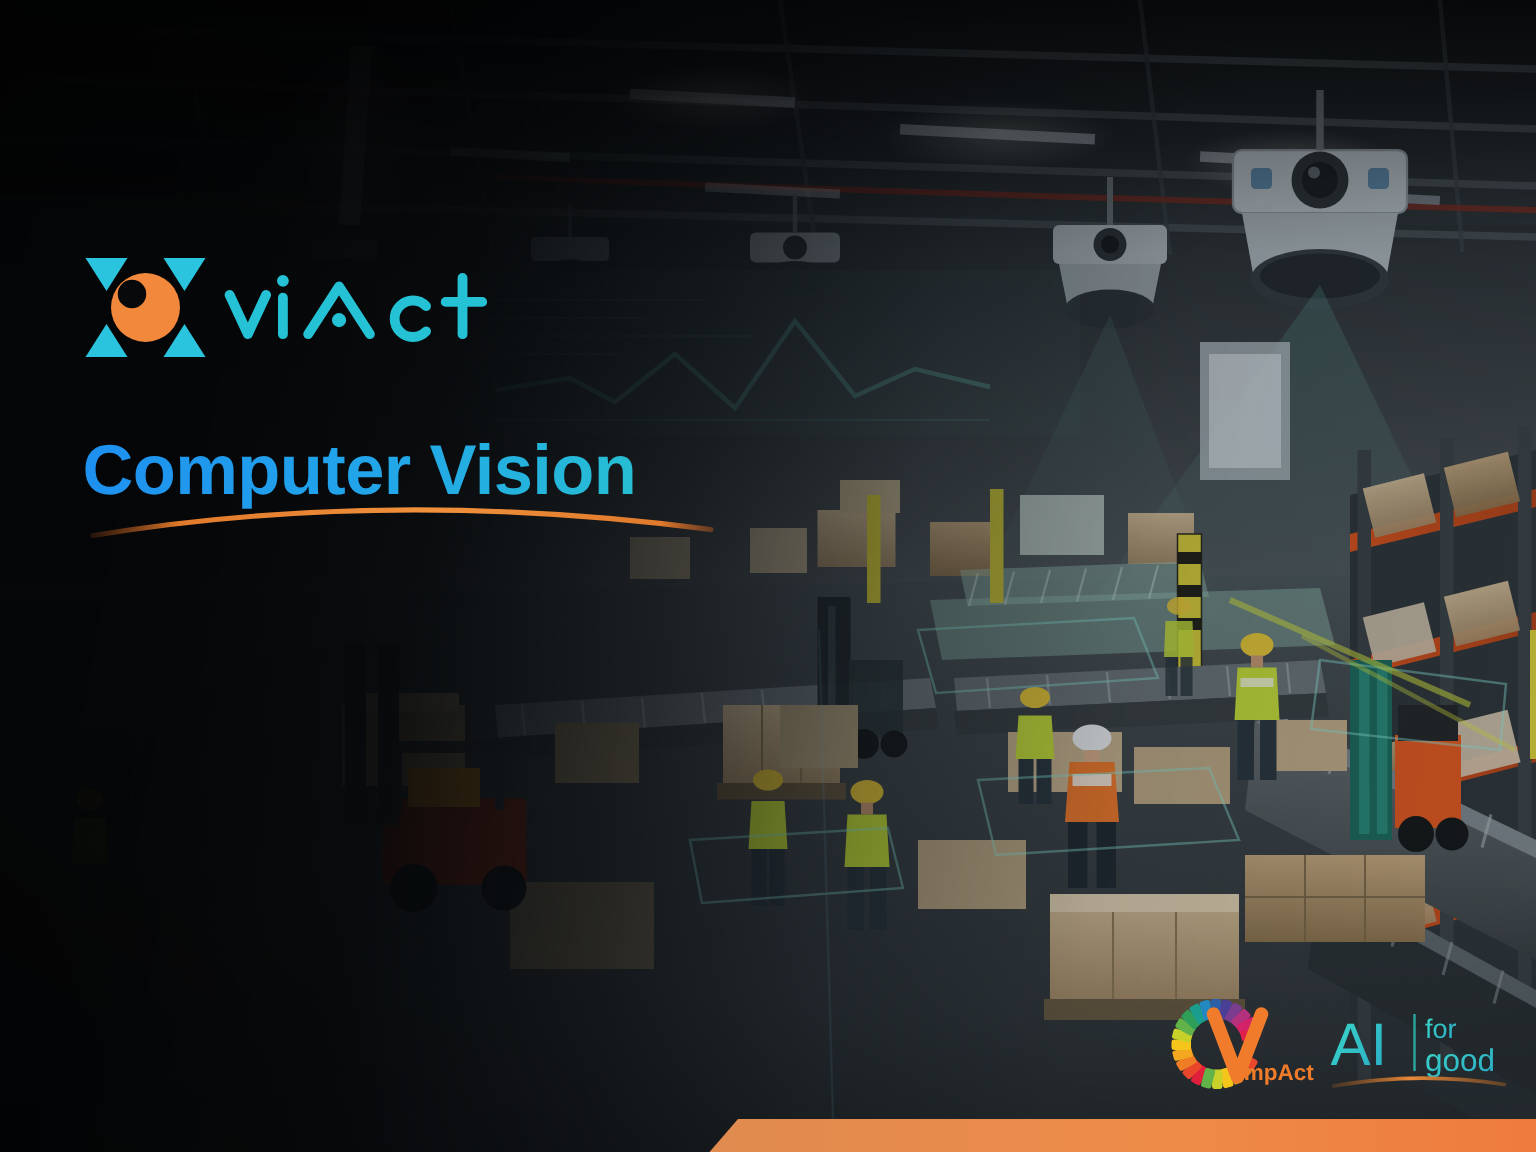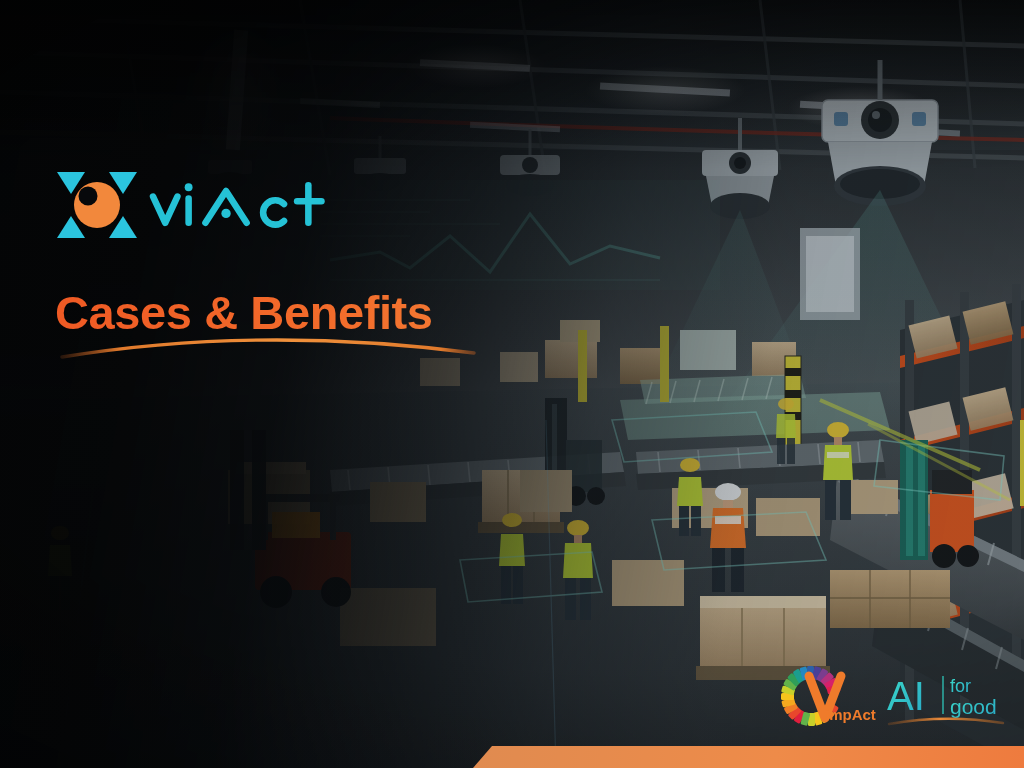--- a/index.html
+++ b/index.html
@@ -492,21 +492,21 @@
 
         <path d="M 172 10 L 172 50"></path>
         <path d="M 160 27 L 186 27"></path>
       </g>
       <circle cx="44" cy="12" r="4.2" fill="#25C2D6"></circle>
       <circle cx="84" cy="40" r="5" fill="#25C2D6"></circle>
     </svg>
   </div>
 
   <h1 id="headline">
-    <span class="l grad-orange-2">Cases &amp; Benefits</span>
+    <span class="l grad-blue">Computer Vision</span>
   </h1>
 
   <svg id="swoosh" viewBox="0 0 420 34">
     <defs>
       <linearGradient id="swG" x1="0" y1="0" x2="1" y2="0">
         <stop offset="0%" stop-color="#b9581f" stop-opacity="0.2"></stop>
         <stop offset="14%" stop-color="#e07a2c"></stop>
         <stop offset="55%" stop-color="#f0913c"></stop>
         <stop offset="92%" stop-color="#e07a2c"></stop>
         <stop offset="100%" stop-color="#c05f22" stop-opacity="0.45"></stop>

